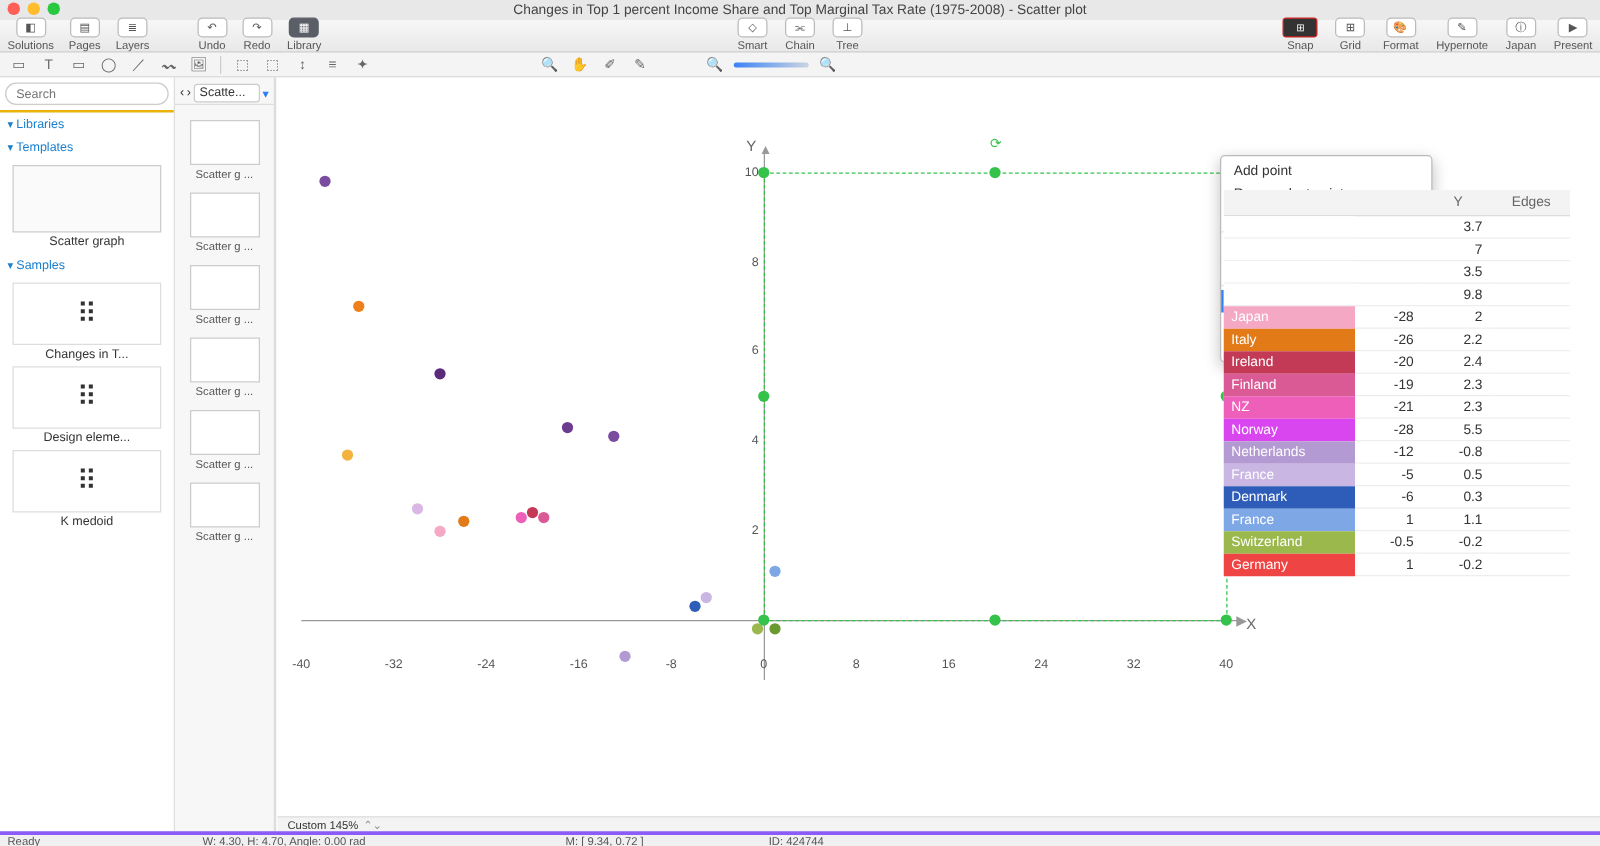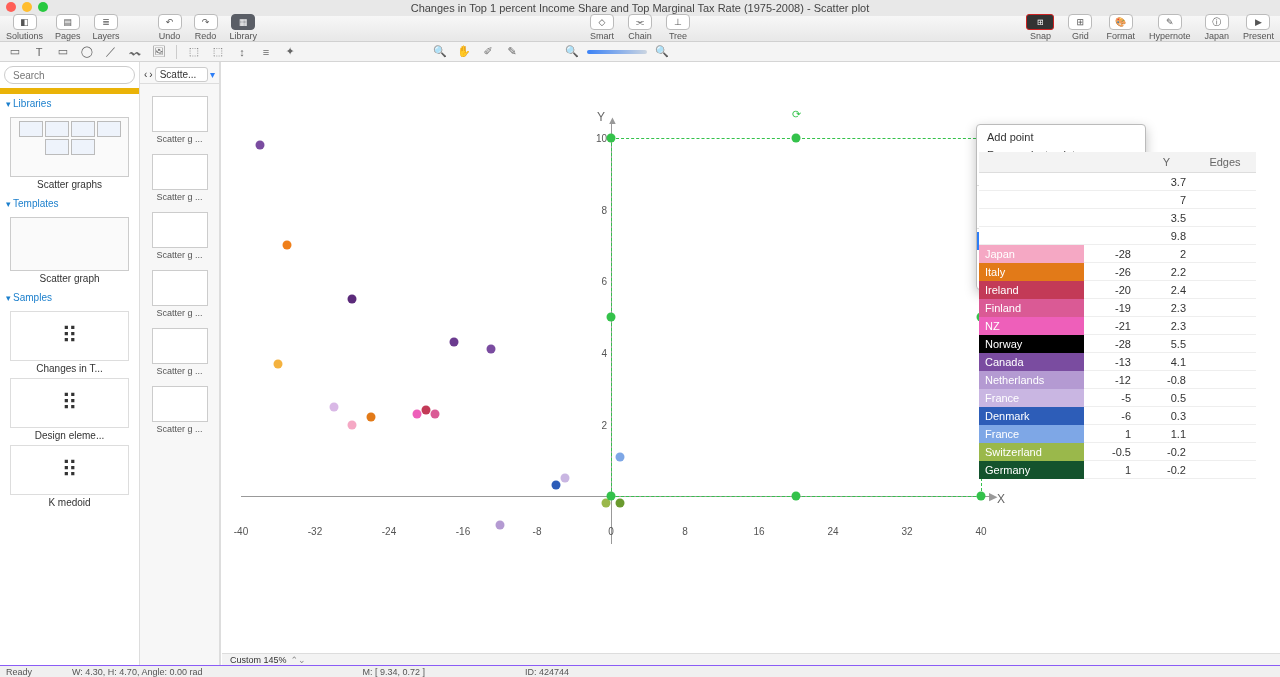--- a/index.html
+++ b/index.html
@@ -19,21 +19,21 @@
   .seg-right { position:absolute; right:6px; display:flex; gap:14px; align-items:flex-end; }
   .snapicon { width:28px; height:16px; border:1px solid #c22; border-radius:3px; background:#333; color:#fff; font-size:8px; display:flex; align-items:center; justify-content:center; }
 
   .toolbar2 { height:20px; background:#f4f4f4; border-bottom:1px solid #d5d5d5; display:flex; align-items:center; padding:0 6px; gap:6px; }
   .tbtn { width:18px; height:16px; border:1px solid transparent; border-radius:3px; display:flex; align-items:center; justify-content:center; color:#666; font-size:11px; }
   .tsep { width:1px; height:14px; background:#ccc; margin:0 2px; }
 
   .main { display:flex; height:calc(677px - 16px - 26px - 20px - 12px); }
 
   .leftpanel { width:140px; background:#fff; border-right:1px solid #ddd; display:flex; flex-direction:column; }
-  .searchrow { padding:4px; border-bottom:6px solid #eab308; }
+  .searchrow { padding:4px; border-bottom:2px solid #eab308; }
   .searchrow input { width:100%; height:18px; border:1px solid #ccc; border-radius:9px; padding:0 18px 0 8px; font-size:10px; }
   .section-h { font-size:10px; color:#1b7fcc; padding:4px 6px; cursor:pointer; }
   .section-h::before { content:"▾ "; color:#1b7fcc; font-size:9px; }
   .libcard { margin:4px 10px; text-align:center; font-size:10px; }
   .libthumb { height:60px; border:1px solid #ccc; background:#fafafa; margin-bottom:2px; display:flex; flex-wrap:wrap; gap:2px; padding:3px; align-content:flex-start; justify-content:center; }
   .tminibox { width:24px; height:16px; border:1px solid #bbb; background:#eef3fb; }
   .samplethumb { height:50px; border:1px solid #ddd; background:#fff; margin-bottom:2px; display:flex; align-items:center; justify-content:center; font-size:22px; }
 
   .navcol { width:80px; background:#f7f7f7; border-right:1px solid #ddd; padding-top:4px; display:flex; flex-direction:column; align-items:center; gap:6px; overflow:hidden;}
   .navhdr { width:100%; height:18px; display:flex; align-items:center; gap:2px; padding:0 4px; border-bottom:1px solid #ddd; font-size:10px; }
@@ -58,21 +58,21 @@
   .ctxmenu hr { border:none; border-top:1px solid #ddd; margin:3px 0; }
 
   .dtable { position:absolute; width:277px; background:#fff; font-size:11px; }
   .dtable .thead { display:flex; background:#f3f3f3; border-bottom:1px solid #ddd; }
   .dtable .thead div { padding:4px; text-align:center; color:#666; }
   .dtable .row { display:flex; height:18px; align-items:stretch; }
   .dtable .cname { width:105px; color:#fff; padding:2px 6px; font-weight:500; font-size:11px; display:flex; align-items:center; }
   .dtable .cx, .dtable .cy { width:55px; text-align:right; padding:2px 8px 2px 0; border-bottom:1px solid #eee; display:flex; align-items:center; justify-content:flex-end; }
   .dtable .ce { width:62px; border-bottom:1px solid #eee; }
 
-  .statusbar { position:absolute; bottom:0; left:0; right:0; height:12px; background:#f0f0f0; border-top:1px solid #8b5cf6; font-size:9px; color:#555; display:flex; align-items:center; padding:0 6px; gap:40px; }
+  .statusbar { position:absolute; bottom:0; left:0; right:0; height:12px; background:#f0f0f0; border-top:3px solid #8b5cf6; font-size:9px; color:#555; display:flex; align-items:center; padding:0 6px; gap:40px; }
   .zoomsel { position:absolute; bottom:12px; left:222px; right:0; height:12px; background:#f3f3f3; border-top:1px solid #ddd; font-size:9px; display:flex; align-items:center; padding:0 8px; }
 </style>
 </head>
 <body>
 
 <div class="titlebar">
   <div class="traffic">
     <span class="tl-red"></span>
     <span class="tl-yel"></span>
     <span class="tl-grn"></span>
@@ -173,31 +173,20 @@
   <div class="tbtn">🔍</div>
   <div style="width:60px;height:4px;background:linear-gradient(90deg,#3b82f6,#cbd5e1);border-radius:2px"></div>
   <div class="tbtn">🔍</div>
 </div>
 
 <div class="main">
 
   <div class="leftpanel">
     <div class="searchrow"><input placeholder="Search" style=""></div>
     <div class="section-h">Libraries</div>
-    <div class="libcard">
-      <div class="libthumb">
-          <div class="tminibox"></div>
-          <div class="tminibox"></div>
-          <div class="tminibox"></div>
-          <div class="tminibox"></div>
-          <div class="tminibox"></div>
-          <div class="tminibox"></div>
-        </div>
-      <span>Scatter graphs</span>
-    </div>
     <div class="section-h">Templates</div>
     <div class="libcard">
       <div class="libthumb" style="height:54px"></div>
       <span>Scatter graph</span>
     </div>
     <div class="section-h">Samples</div>
     <div id="samples-holder">
         <div class="libcard"><div class="samplethumb">⠿</div><span>Changes in T...</span></div>
         <div class="libcard"><div class="samplethumb">⠿</div><span>Design eleme...</span></div>
         <div class="libcard"><div class="samplethumb">⠿</div><span>K medoid</span></div>
@@ -343,29 +332,23 @@
       <div class="cy">2.3</div>
       <div class="ce"></div>
     </div>
           <div class="row">
       <div class="cname" style="background:#ee5fba;">NZ</div>
       <div class="cx">-21</div>
       <div class="cy">2.3</div>
       <div class="ce"></div>
     </div>
           <div class="row">
-      <div class="cname" style="background:#000000;">Norway</div>
+      <div class="cname" style="background:#d946ef;">Norway</div>
       <div class="cx">-28</div>
       <div class="cy">5.5</div>
-      <div class="ce"></div>
-    </div>
-          <div class="row">
-      <div class="cname" style="background:#7a4ca0;">Canada</div>
-      <div class="cx">-13</div>
-      <div class="cy">4.1</div>
       <div class="ce"></div>
     </div>
           <div class="row">
       <div class="cname" style="background:#b49ad2;">Netherlands</div>
       <div class="cx">-12</div>
       <div class="cy">-0.8</div>
       <div class="ce"></div>
     </div>
           <div class="row">
       <div class="cname" style="background:#c9b6e2;">France</div>
@@ -385,33 +368,33 @@
       <div class="cy">1.1</div>
       <div class="ce"></div>
     </div>
           <div class="row">
       <div class="cname" style="background:#9ab84b;">Switzerland</div>
       <div class="cx">-0.5</div>
       <div class="cy">-0.2</div>
       <div class="ce"></div>
     </div>
           <div class="row">
-      <div class="cname" style="background:#14532d;">Germany</div>
+      <div class="cname" style="background:#ef4444;">Germany</div>
       <div class="cx">1</div>
       <div class="cy">-0.2</div>
       <div class="ce"></div>
     </div>
         </div>
       </div>
   </div>
 </div>
 
 <div class="zoomsel">
   <span>Custom 145%</span>
   <span style="margin-left:4px;color:#888">⌃⌄</span>
 </div>
 
 <div class="statusbar">
   <span>Ready</span>
-  <span style="">W: 4.30,  H: 4.70,  Angle: 0.00 rad</span>
+  <span style="margin-left:90px">W: 4.30,  H: 4.70,  Angle: 0.00 rad</span>
   <span style="margin-left:120px">M: [ 9.34, 0.72 ]</span>
   <span style="margin-left:60px">ID: 424744</span>
 </div>
 
 </body></html>

